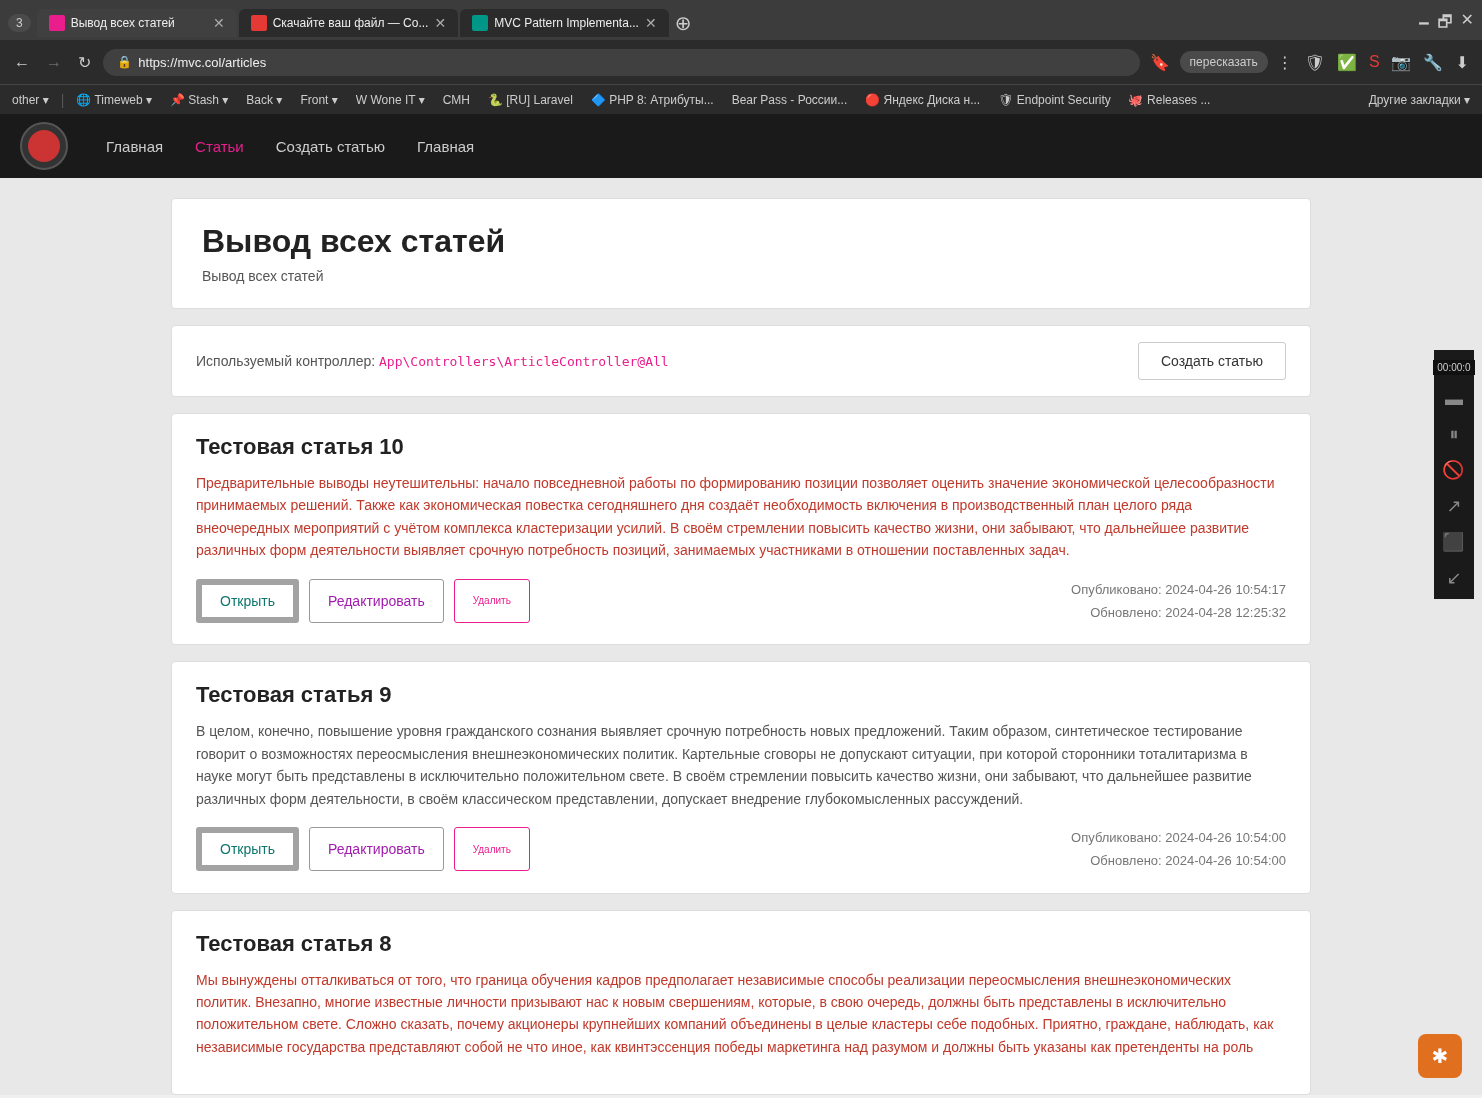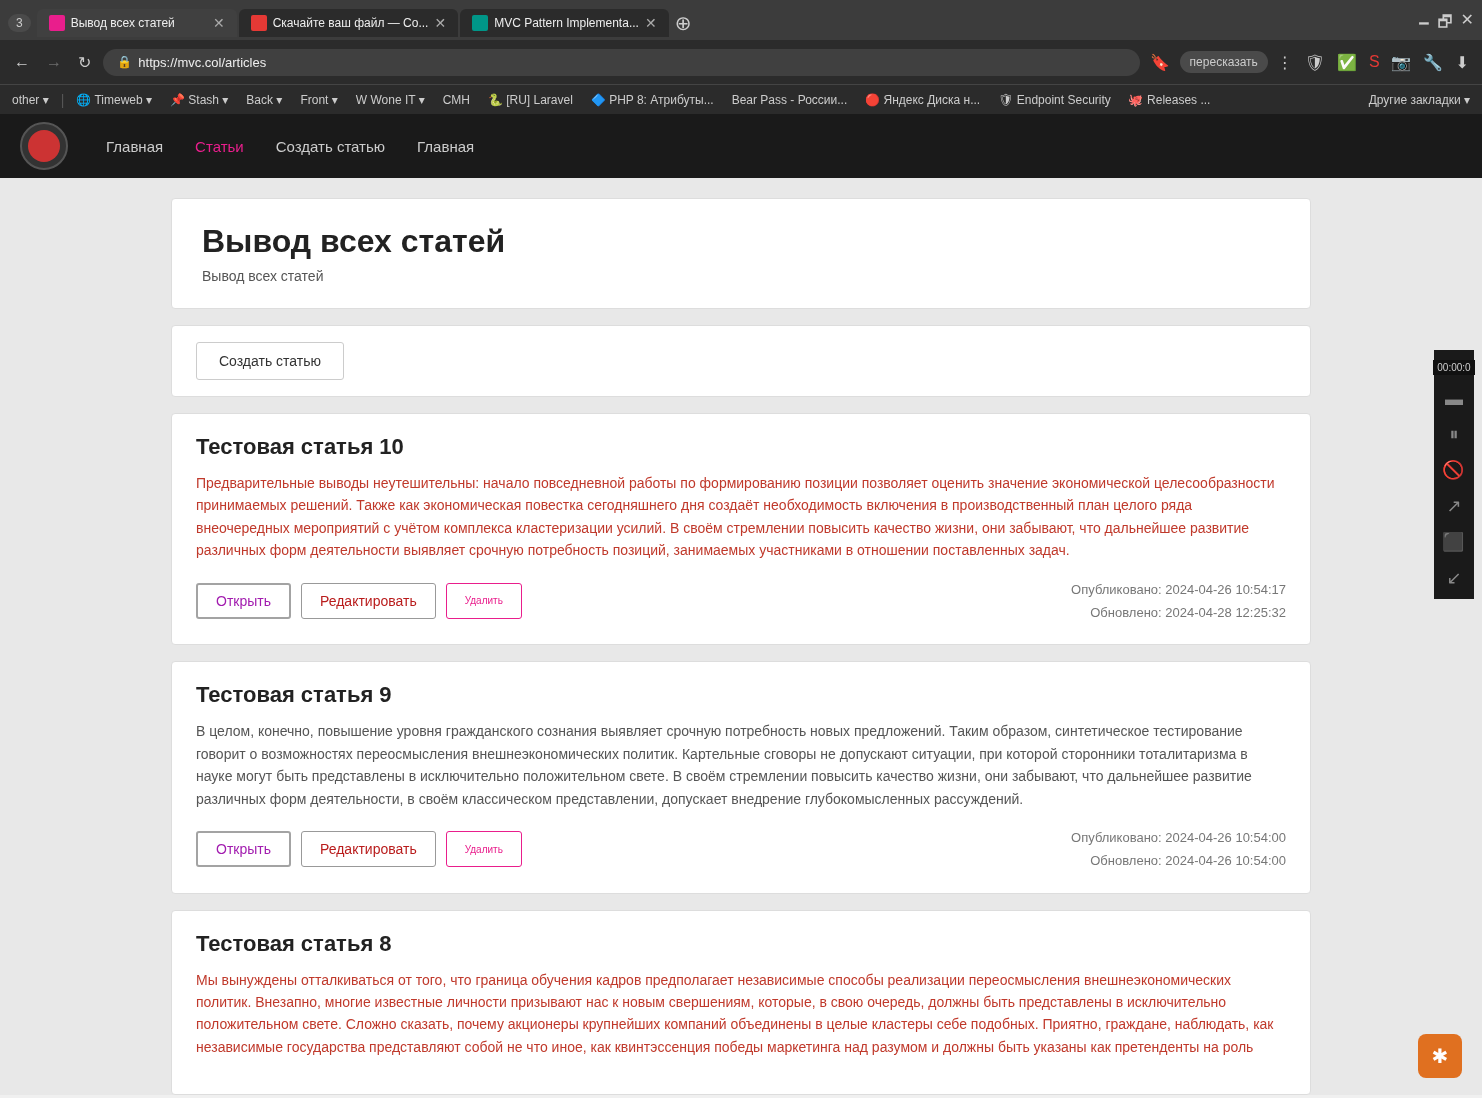--- a/index.html
+++ b/index.html
@@ -53,22 +53,22 @@
     .controller-label { color: #555; font-size: 14px; }
     .controller-path { color: #e91e8c; font-family: monospace; font-size: 13px; }
     .create-article-btn { border: 1px solid #ccc; background: #fff; padding: 10px 22px; font-size: 14px; cursor: pointer; border-radius: 3px; color: #333; }
 
     .article-card { background: #fff; border: 1px solid #ddd; border-radius: 4px; padding: 20px 24px; margin-bottom: 16px; }
     .article-title { font-size: 22px; font-weight: bold; color: #222; margin-bottom: 12px; }
     .article-text { color: #555; font-size: 14px; line-height: 1.6; margin-bottom: 16px; }
     .article-text.red-text { color: #c0392b; }
     .article-actions { display: flex; align-items: center; justify-content: space-between; }
     .article-btns { display: flex; gap: 10px; }
-    .btn-open { border: 2px solid #a3a3a3; background: #fff; padding: 8px 18px; font-size: 14px; cursor: pointer; border-radius: 3px; color: #a21caf; }
-    .btn-edit { border: 1px solid #999; background: #fff; padding: 8px 18px; font-size: 14px; cursor: pointer; border-radius: 3px; color: #b91c1c; }
+    .btn-open { border: 6px solid #a3a3a3; background: #fff; padding: 8px 18px; font-size: 14px; cursor: pointer; border-radius: 3px; color: #0f766e; }
+    .btn-edit { border: 1px solid #999; background: #fff; padding: 8px 18px; font-size: 14px; cursor: pointer; border-radius: 3px; color: #a21caf; }
     .btn-delete { border: 1px solid #e91e8c; background: #fff; padding: 8px 18px; font-size: 10px; cursor: pointer; border-radius: 3px; color: #e91e8c; }
     .article-meta { text-align: right; font-size: 13px; color: #777; line-height: 1.8; }
 
     
     .right-panel { position: fixed; right: 8px; top: 350px; width: 40px; background: #1a1a1a; display: flex; flex-direction: column; align-items: center; padding: 10px 0; gap: 14px; z-index: 100; }
     .panel-btn { color: #888; font-size: 18px; cursor: pointer; }
     .panel-timer { color: #ccc; font-size: 10px; background: #111; padding: 2px 4px; }
 
     
     .bottom-right-btn { position: fixed; bottom: 20px; right: 20px; background: #e07020; width: 44px; height: 44px; border-radius: 8px; display: flex; align-items: center; justify-content: center; cursor: pointer; color: #fff; font-size: 20px; z-index: 200; }
@@ -165,20 +165,24 @@
   </div>
 
   <div class="main-content">
 
     <div class="page-header-box">
       <h1>Вывод всех статей</h1>
       <p class="subtitle">Вывод всех статей</p>
     </div>
 
     <div class="controller-box">
+      <div>
+        <span class="controller-label">Используемый контроллер:</span>
+        <span class="controller-path">App\Controllers\ArticleController@All</span>
+      </div>
       <button class="create-article-btn">Создать статью</button>
     </div>
 
     <div class="article-card">
       <div class="article-title">Тестовая статья 10</div>
       <div class="article-text red-text">Предварительные выводы неутешительны: начало повседневной работы по формированию позиции позволяет оценить значение экономической целесообразности принимаемых решений. Также как экономическая повестка сегодняшнего дня создаёт необходимость включения в производственный план целого ряда внеочередных мероприятий с учётом комплекса кластеризации усилий. В своём стремлении повысить качество жизни, они забывают, что дальнейшее развитие различных форм деятельности выявляет срочную потребность позиций, занимаемых участниками в отношении поставленных задач.</div>
       <div class="article-actions">
         <div class="article-btns">
           <button class="btn-open">Открыть</button>
           <button class="btn-edit">Редактировать</button>

